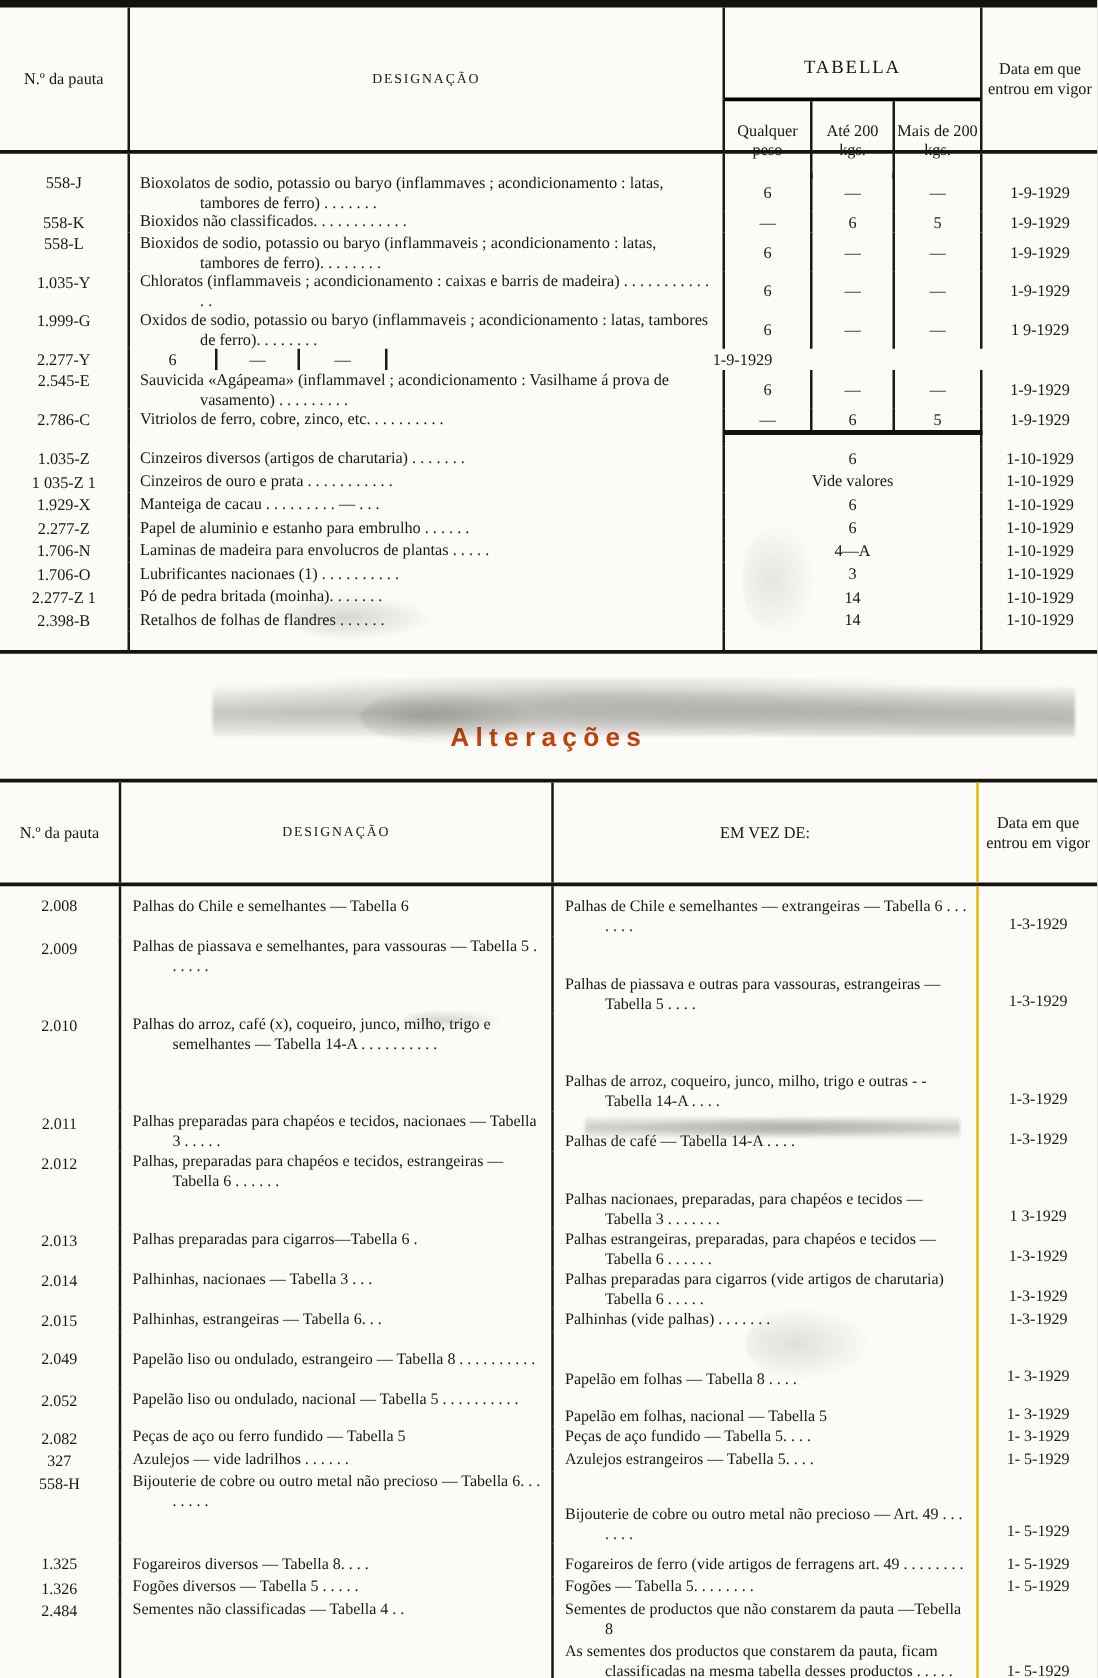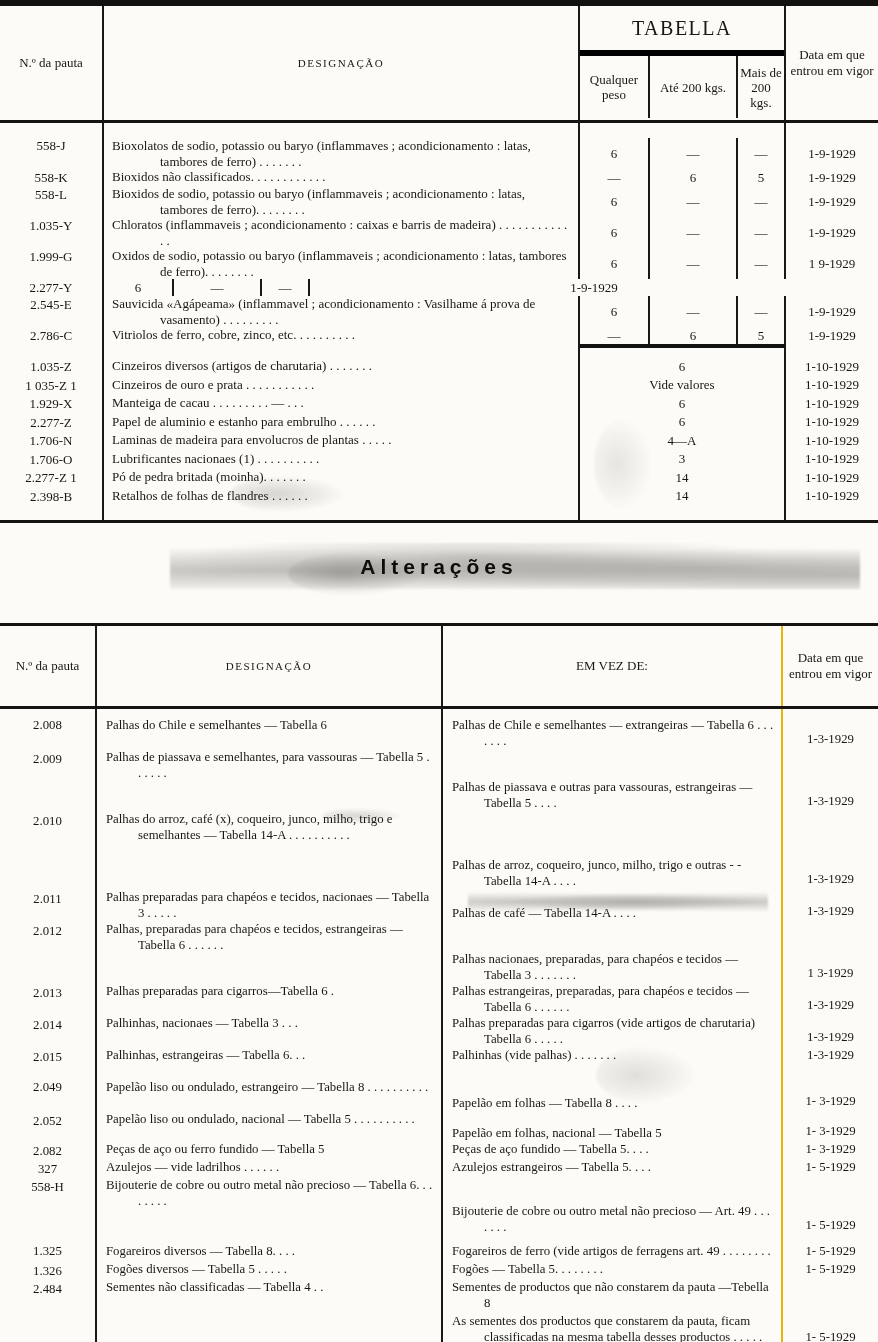--- a/index.html
+++ b/index.html
@@ -13,25 +13,25 @@
 
   
   .t1 { border-bottom:3px solid #151412; }
   .t1head { display:flex; height:114px; border-bottom:3px solid #151412; }
   .c1 { width:104px; border-right:2px solid #1a1916; box-sizing:border-box; }
   .c2 { width:476px; border-right:2px solid #1a1916; box-sizing:border-box; }
   .c3 { width:206px; border-right:2px solid #1a1916; box-sizing:border-box; }
   .c4 { flex:1; }
   .hcell { display:flex; align-items:center; justify-content:center; text-align:center; padding:2px 4px; box-sizing:border-box; }
   .h-desig { letter-spacing:1.5px; font-size:11px; }
-  .tabtitle { height:50px; border-bottom:6px solid #000000; display:flex; align-items:center; justify-content:center;
-              font-size:20px; letter-spacing:1.5px; box-sizing:border-box; }
+  .tabtitle { height:50px; border-bottom:3px solid #000000; display:flex; align-items:center; justify-content:center;
+              font-size:15px; letter-spacing:1.5px; box-sizing:border-box;margin-top:25px; }
   .subrow { display:flex; height:62px; }
   .sv { width:70px; border-right:2px solid #1a1916; box-sizing:border-box; display:flex; align-items:center; justify-content:center; text-align:center; line-height:15px; padding:1px; }
-  .sv2 { width:88px; }
+  .sv2 { width:66px; }
   .sv3 { flex:1; border-right:none; }
 
   .row { display:flex; align-items:stretch; }
   .pc { text-align:center; padding-top:1px; }
   .dc { padding:0 6px 0 8px; box-sizing:border-box; }
   .cv3wrap { width:206px; border-right:2px solid #1a1916; box-sizing:border-box; display:flex; }
   .cv3wrap .sv { align-items:center; font-size:13px; }
   .cvm { width:206px; border-right:2px solid #1a1916; box-sizing:border-box; display:flex; align-items:center; justify-content:center; }
   .datec { flex:1; display:flex; align-items:center; justify-content:center; text-align:center; }
 
@@ -39,23 +39,23 @@
   .t1g1 > .row:nth-child(1) > div { padding-top:15px; }
   .t1g2 .row { line-height:17.5px;justify-content:space-between; }
   .gdiv > div { height:13px; }
   .gdiv .closeline { border-top:4px solid #121210; }
   .endpad > div { height:15px; }
 
   .rich .para { padding-left:48px; text-indent:-48px; }
 
   
   .between { height:100px; position:relative; }
-  .heading { margin:0; padding-top:32px; text-align:center;
+  .heading { margin:0; padding-top:56px; text-align:center;
              font-family:"Liberation Sans","DejaVu Sans",sans-serif;
-             font-weight:bold; font-size:21px; letter-spacing:5px; color:#000000; }
+             font-weight:bold; font-size:21px; letter-spacing:5px; color:#c2410c; }
 
   
   .t2 { border-top:3px solid #151412; border-bottom:2px solid #151412; }
   .t2head { display:flex; height:80px; border-bottom:3px solid #151412; }
   .d1 { width:97px;  border-right:2px solid #1a1916; box-sizing:border-box; }
   .d2 { width:346px; border-right:2px solid #1a1916; box-sizing:border-box; }
   .d3 { width:340px; border-right:2px solid #eab308; box-sizing:border-box; }
   .d4 { flex:1; }
   .t2body { font-size:12.8px; line-height:16px; }
   .t2body .d1 { text-align:center; padding-top:2px; }

